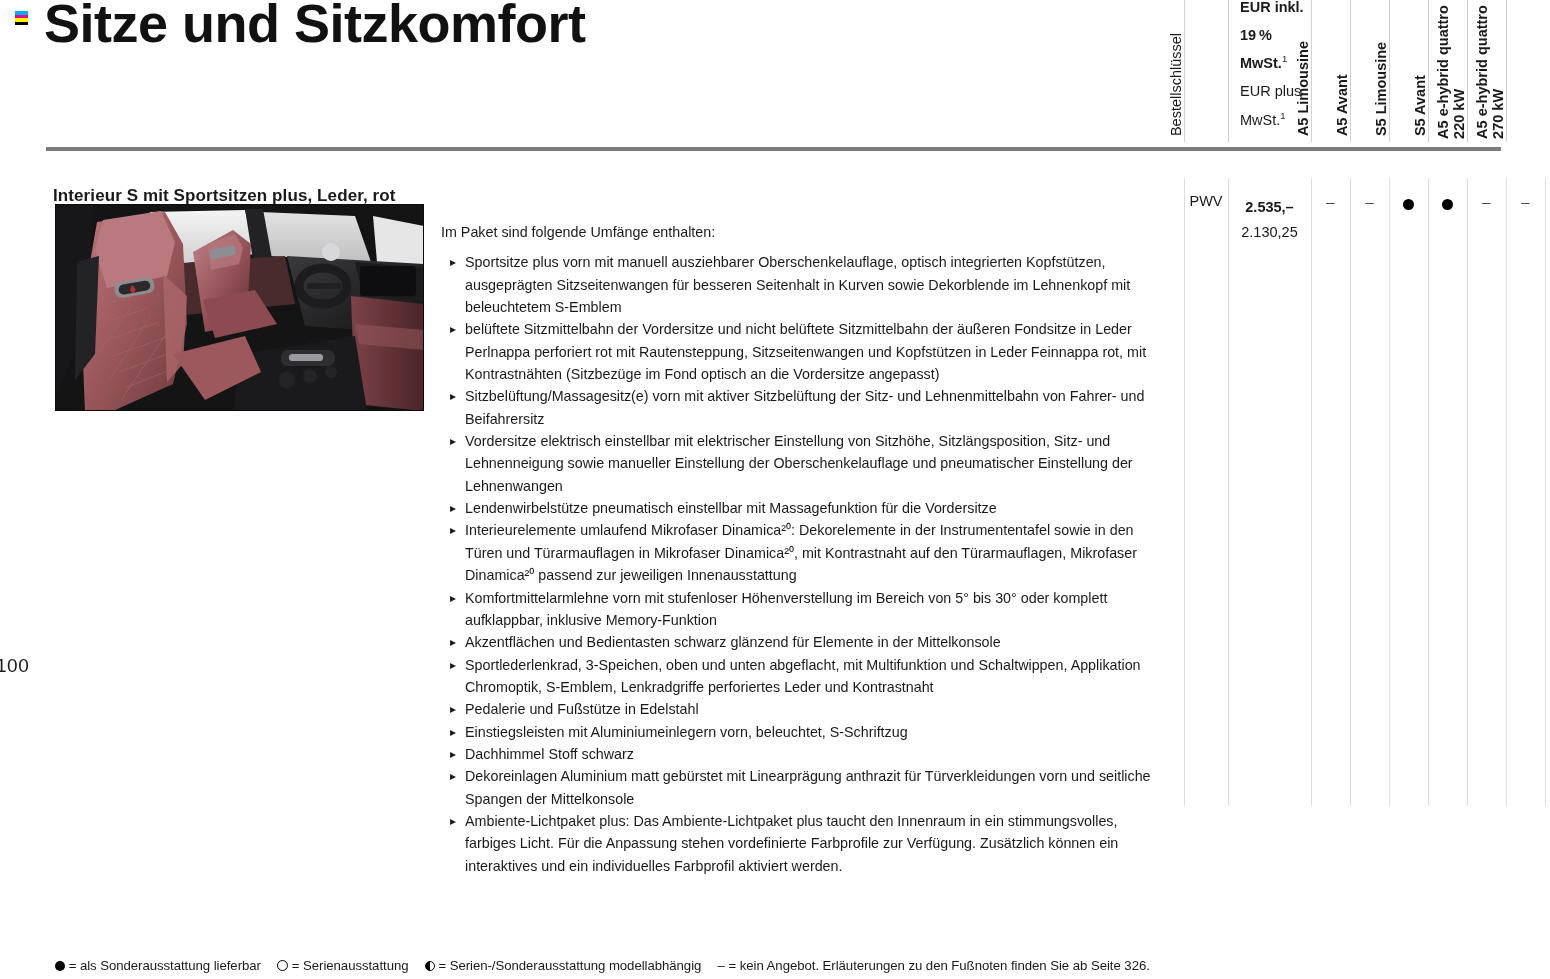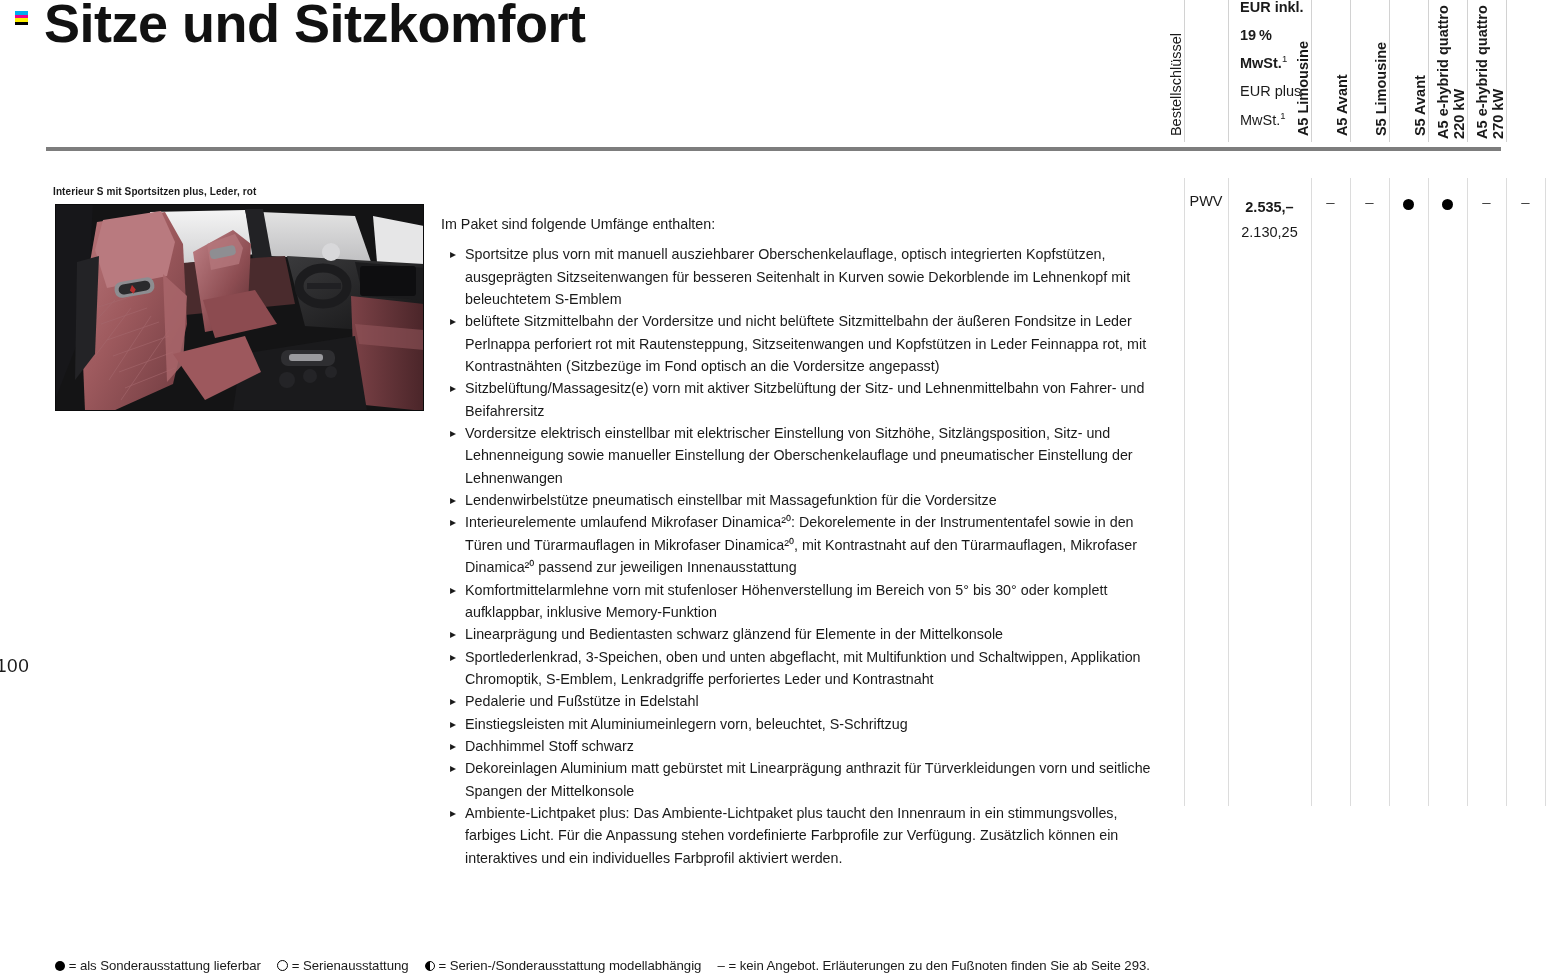--- a/index.html
+++ b/index.html
@@ -128,21 +128,21 @@
     width: 1px;
     height: 628px;
     background: #dcdcdc;
   }
 
   
   .item-title {
     position: absolute;
     left: 53px;
     top: 8px;
-    font-size: 10px;
+    font-size: 17px;
     font-weight: 700;
     letter-spacing: 0.1px;
   }
 
   
   .photo {
     position: absolute;
     left: 55px;
     top: 204px;
     width: 369px;
@@ -154,21 +154,21 @@
 
   
   .desc {
     position: absolute;
     left: 441px;
     top: 27px;
     width: 735px;
     font-size: 14.3px;
     line-height: 22.35px;
   }
-  .desc .intro { margin: 8px 0 0 0; }
+  .desc .intro { margin: 16px 0 0 0; }
   .desc ul {
     list-style: none;
     margin: 8px;
     padding: 0;
   }
   .desc li {
     position: relative;
     padding-left: 16px;
     margin: 0;
   }
@@ -322,21 +322,21 @@
   <div class="desc">
     <p class="intro">Im Paket sind folgende Umfänge enthalten:</p>
     <ul>
       <li>Sportsitze plus vorn mit manuell ausziehbarer Oberschenkelauflage, optisch integrierten Kopfstützen, ausgeprägten Sitzseitenwangen für besseren Seitenhalt in Kurven sowie Dekorblende im Lehnenkopf mit beleuchtetem S-Emblem</li>
       <li>belüftete Sitzmittelbahn der Vordersitze und nicht belüftete Sitzmittelbahn der äußeren Fondsitze in Leder Perlnappa perforiert rot mit Rautensteppung, Sitzseitenwangen und Kopfstützen in Leder Feinnappa rot, mit Kontrastnähten (Sitzbezüge im Fond optisch an die Vordersitze angepasst)</li>
       <li>Sitzbelüftung/Massagesitz(e) vorn mit aktiver Sitzbelüftung der Sitz- und Lehnenmittelbahn von Fahrer- und Beifahrersitz</li>
       <li>Vordersitze elektrisch einstellbar mit elektrischer Einstellung von Sitzhöhe, Sitzlängsposition, Sitz- und Lehnenneigung sowie manueller Einstellung der Oberschenkelauflage und pneumatischer Einstellung der Lehnenwangen</li>
       <li>Lendenwirbelstütze pneumatisch einstellbar mit Massagefunktion für die Vordersitze</li>
       <li>Interieurelemente umlaufend Mikrofaser Dinamica²⁰: Dekorelemente in der Instrumententafel sowie in den Türen und Türarmauflagen in Mikrofaser Dinamica²⁰, mit Kontrastnaht auf den Türarmauflagen, Mikrofaser Dinamica²⁰ passend zur jeweiligen Innenausstattung</li>
       <li>Komfortmittelarmlehne vorn mit stufenloser Höhenverstellung im Bereich von 5° bis 30° oder komplett aufklappbar, inklusive Memory-Funktion</li>
-      <li>Linearprägung und Bedientasten schwarz glänzend für Elemente in der Mittelkonsole</li>
+      <li>Akzentflächen und Bedientasten schwarz glänzend für Elemente in der Mittelkonsole</li>
       <li>Sportlederlenkrad, 3-Speichen, oben und unten abgeflacht, mit Multifunktion und Schaltwippen, Applikation Chromoptik, S-Emblem, Lenkradgriffe perforiertes Leder und Kontrastnaht</li>
       <li>Pedalerie und Fußstütze in Edelstahl</li>
       <li>Einstiegsleisten mit Aluminiumeinlegern vorn, beleuchtet, S-Schriftzug</li>
       <li>Dachhimmel Stoff schwarz</li>
       <li>Dekoreinlagen Aluminium matt gebürstet mit Linearprägung anthrazit für Türverkleidungen vorn und seitliche Spangen der Mittelkonsole</li>
       <li>Ambiente-Lichtpaket plus: Das Ambiente-Lichtpaket plus taucht den Innenraum in ein stimmungsvolles, farbiges Licht. Für die Anpassung stehen vordefinierte Farbprofile zur Verfügung. Zusätzlich können ein interaktives und ein individuelles Farbprofil aktiviert werden.</li>
     </ul>
   </div>
 
   <div class="cell key" style="left:1184px;width:44px;">
@@ -463,14 +463,14 @@
 <div class="legend">
   <span class="g-full"></span>
   <span>= als Sonderausstattung lieferbar</span>
   <span class="sep"></span>
   <span class="g-open"></span>
   <span>= Serienausstattung</span>
   <span class="sep"></span>
   <span class="g-half"></span>
   <span>= Serien-/Sonderausstattung modellabhängig</span>
   <span class="sep"></span>
-  <span>– = kein Angebot. Erläuterungen zu den Fußnoten finden Sie ab Seite 293.</span>
+  <span>– = kein Angebot. Erläuterungen zu den Fußnoten finden Sie ab Seite 326.</span>
 </div>
 
 </body></html>

